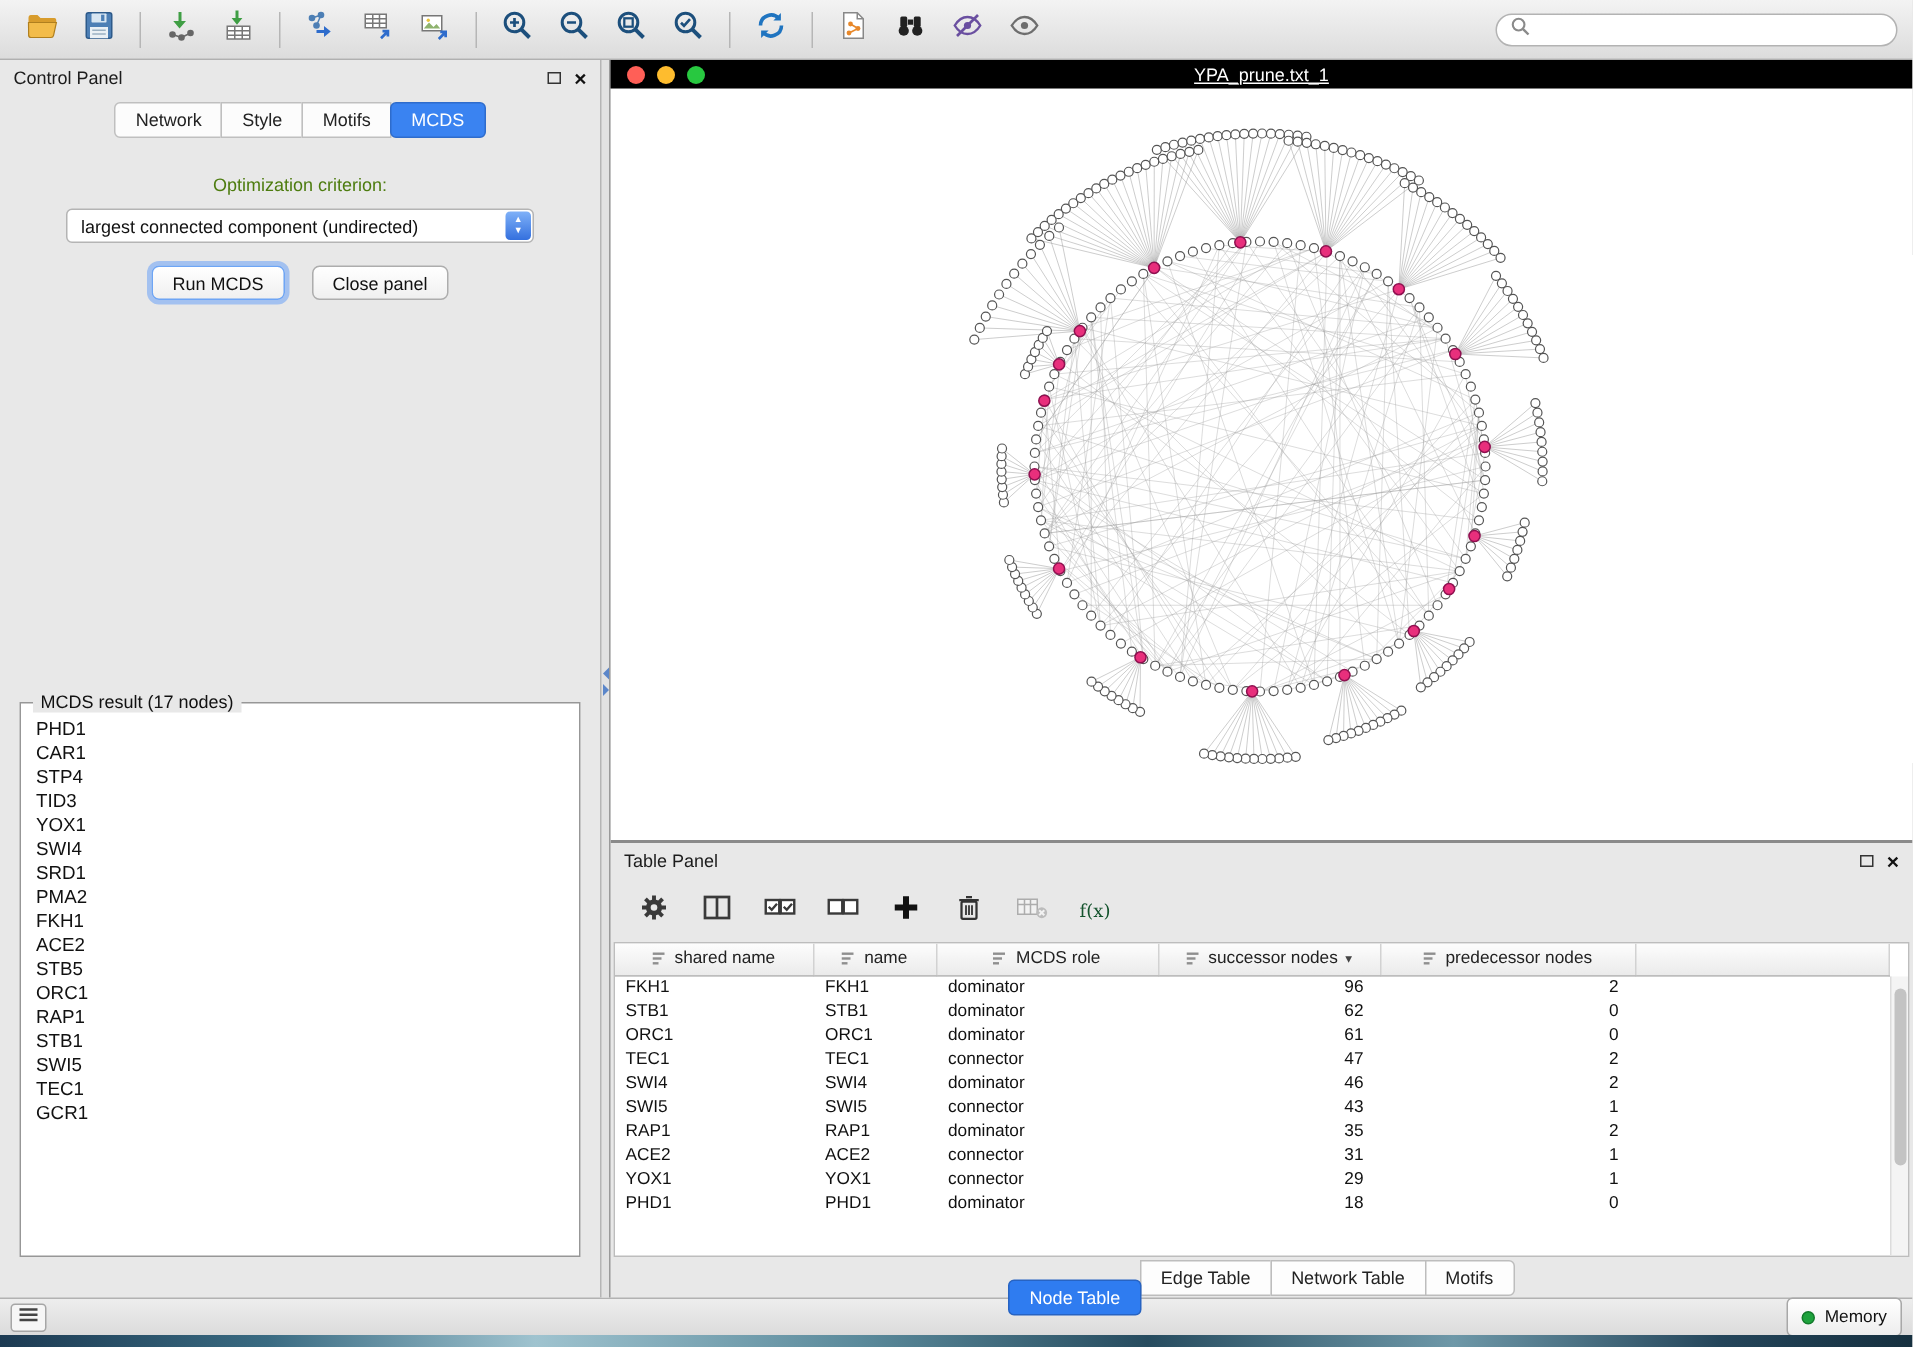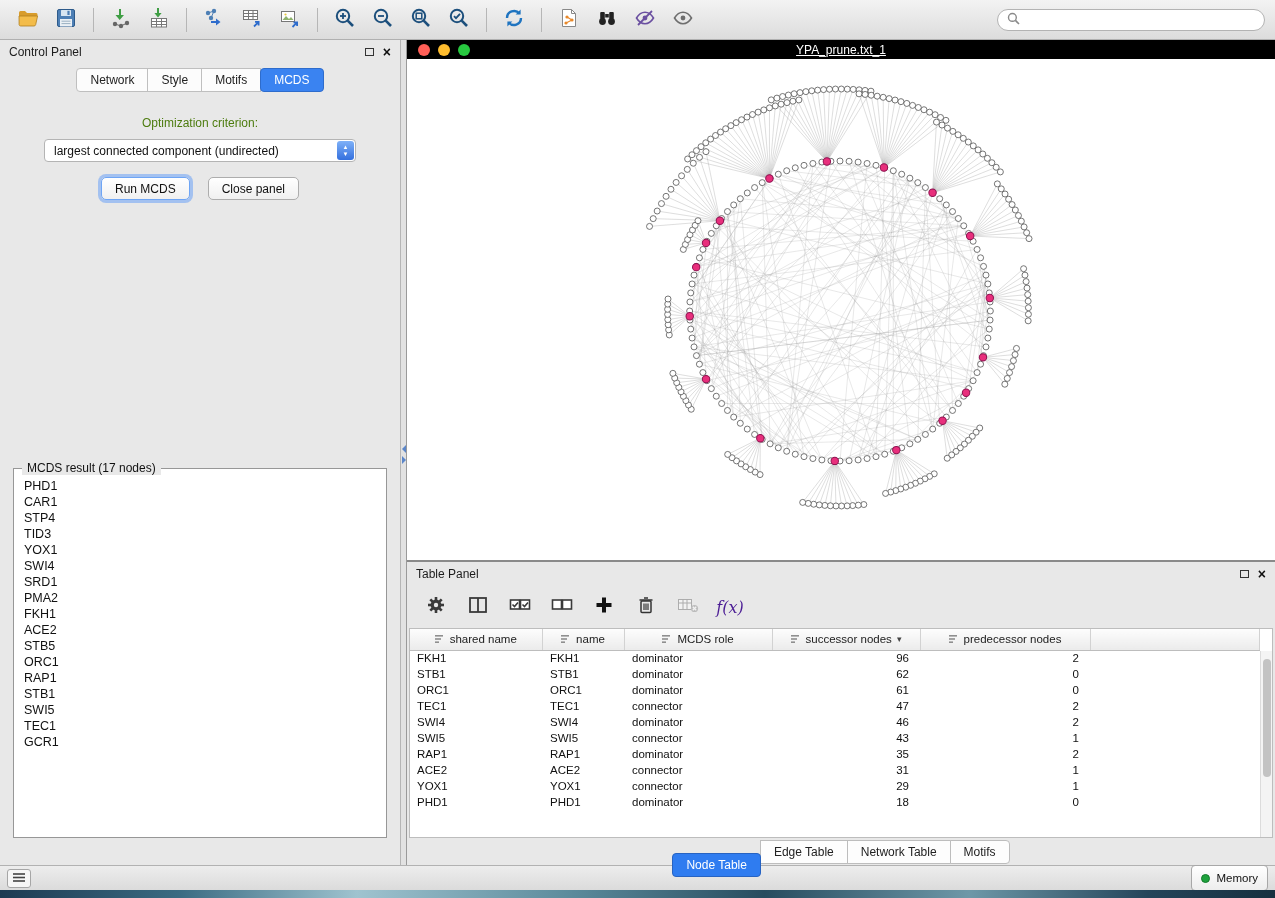--- a/index.html
+++ b/index.html
@@ -63,21 +63,21 @@
   .light { width:12px; height:12px; border-radius:50%; }
   .net-title { position:absolute; left:0; right:0; text-align:center; font-size:12px;text-decoration:underline; }
   .net-canvas { flex:1; background:#fff; overflow:hidden; }
   .net-canvas svg { display:block; width:100%; height:100%; }
 
   
   .table-panel { flex:1; background:#e8e8e8; display:flex; flex-direction:column; min-height:0; }
   .table-toolbar { height:42px; display:flex; align-items:center; gap:16px; padding:0 16px; flex:none; }
   .tt-icon { width:26px; height:26px; display:flex; align-items:center; justify-content:center; }
   .tt-icon.disabled { opacity:.45; }
-  .fx { font-family:"DejaVu Serif", serif; font-style:italic; font-size:16px; color:#4c1d95; }
+  .fx { font-family:"DejaVu Serif", serif; font-size:12px; color:#14532d; }
 
   .table-wrap { flex:1; margin:0 2px; background:#fff; border:1px solid #bdbdbd; position:relative; overflow:hidden; }
   table { border-collapse:collapse; width:calc(100% - 12px); table-layout:fixed; }
   thead th { height:21px; background:linear-gradient(#fdfdfd,#ebebeb); border-right:1px solid #d2d2d2;
              border-bottom:1px solid #bdbdbd; font-weight:normal; font-size:11.5px; color:#222; }
   .hdr-inner { display:flex; align-items:center; justify-content:center; gap:5px; padding:0 4px; overflow:hidden; white-space:nowrap; }
   .sort-arrow { font-size:9px; color:#444; }
   tbody td { height:16px; font-size:11.5px; color:#111; padding:0 8px; white-space:nowrap; overflow:hidden; }
   tbody td:first-child { padding-left:7px; }
   tbody td.num { text-align:right; padding-right:11px; }

